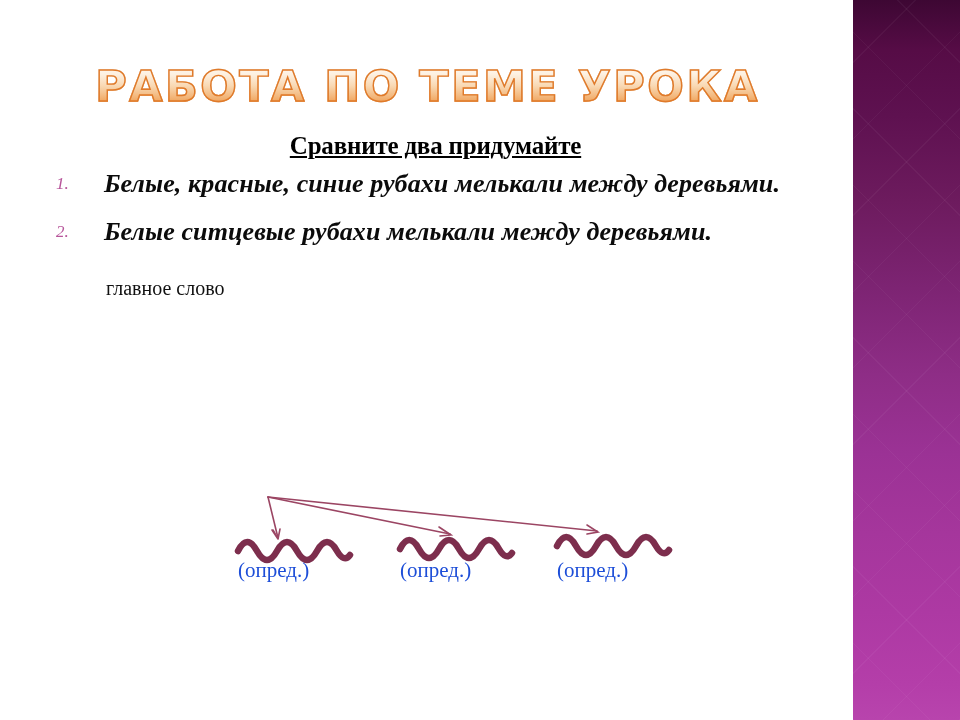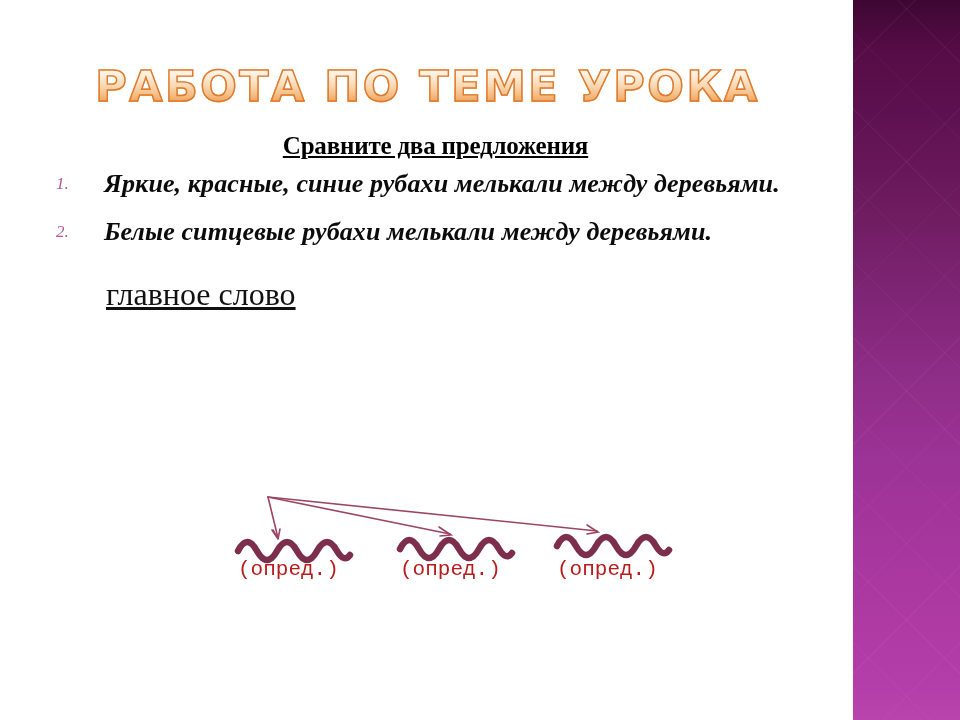--- a/index.html
+++ b/index.html
@@ -158,24 +158,23 @@
     margin: 20px 0 0 0;
     padding: 0 42px;
   }
   .heading-2 span.u {
     text-decoration: underline;
     text-underline-offset: 2px;
   }
 
   .main-word {
     margin: 26px 0 0 58px;
-    font-size: 32px;
+    font-size: 20px;
     color: #111111;
     line-height: 1.1;
-    text-decoration: underline;
   }
 
   
   .scheme {
     position: absolute;
     left: 160px;
     top: 484px;
     width: 580px;
     height: 115px;
   }
@@ -184,50 +183,49 @@
   .wave-labels {
     position: absolute;
     left: 160px;
     top: 558px;
     width: 580px;
     height: 34px;
   }
   .wave-label {
     position: absolute;
     font-size: 21px;
-    color: #b91c1c;
+    color: #1d4ed8;
     white-space: nowrap;
-    font-family: Liberation Mono, monospace;
   }
   .wl0 { left: 78px;  top: 0; }
   .wl1 { left: 240px; top: 0; }
   .wl2 { left: 397px; top: 0; }
 </style>
 </head>
 <body>
 
 <div class="slide">
 
   <div class="side-band"></div>
   <div class="side-band-edge"></div>
 
   <div class="title-wrap">
     <div class="wordart">Работа по теме урока</div>
   </div>
 
   <div class="content">
 
     <div class="heading-1">
-      <span class="u">Сравните два предложения</span>
+      <span class="u">Сравните два придумайте</span>
     </div>
 
     <ol class="num-list">
       <li class="num-item">
         <span class="num-marker">1.</span>
-        <span class="num-text">Яркие, красные, синие рубахи мелькали между деревьями.</span>
+        <span class="num-text">Белые, красные, синие рубахи мелькали между деревьями.</span>
       </li>
       <li class="num-item">
         <span class="num-marker">2.</span>
         <span class="num-text">Белые ситцевые рубахи мелькали между деревьями.</span>
       </li>
     </ol>
 
 
     <div class="main-word">главное слово</div>
   </div>

